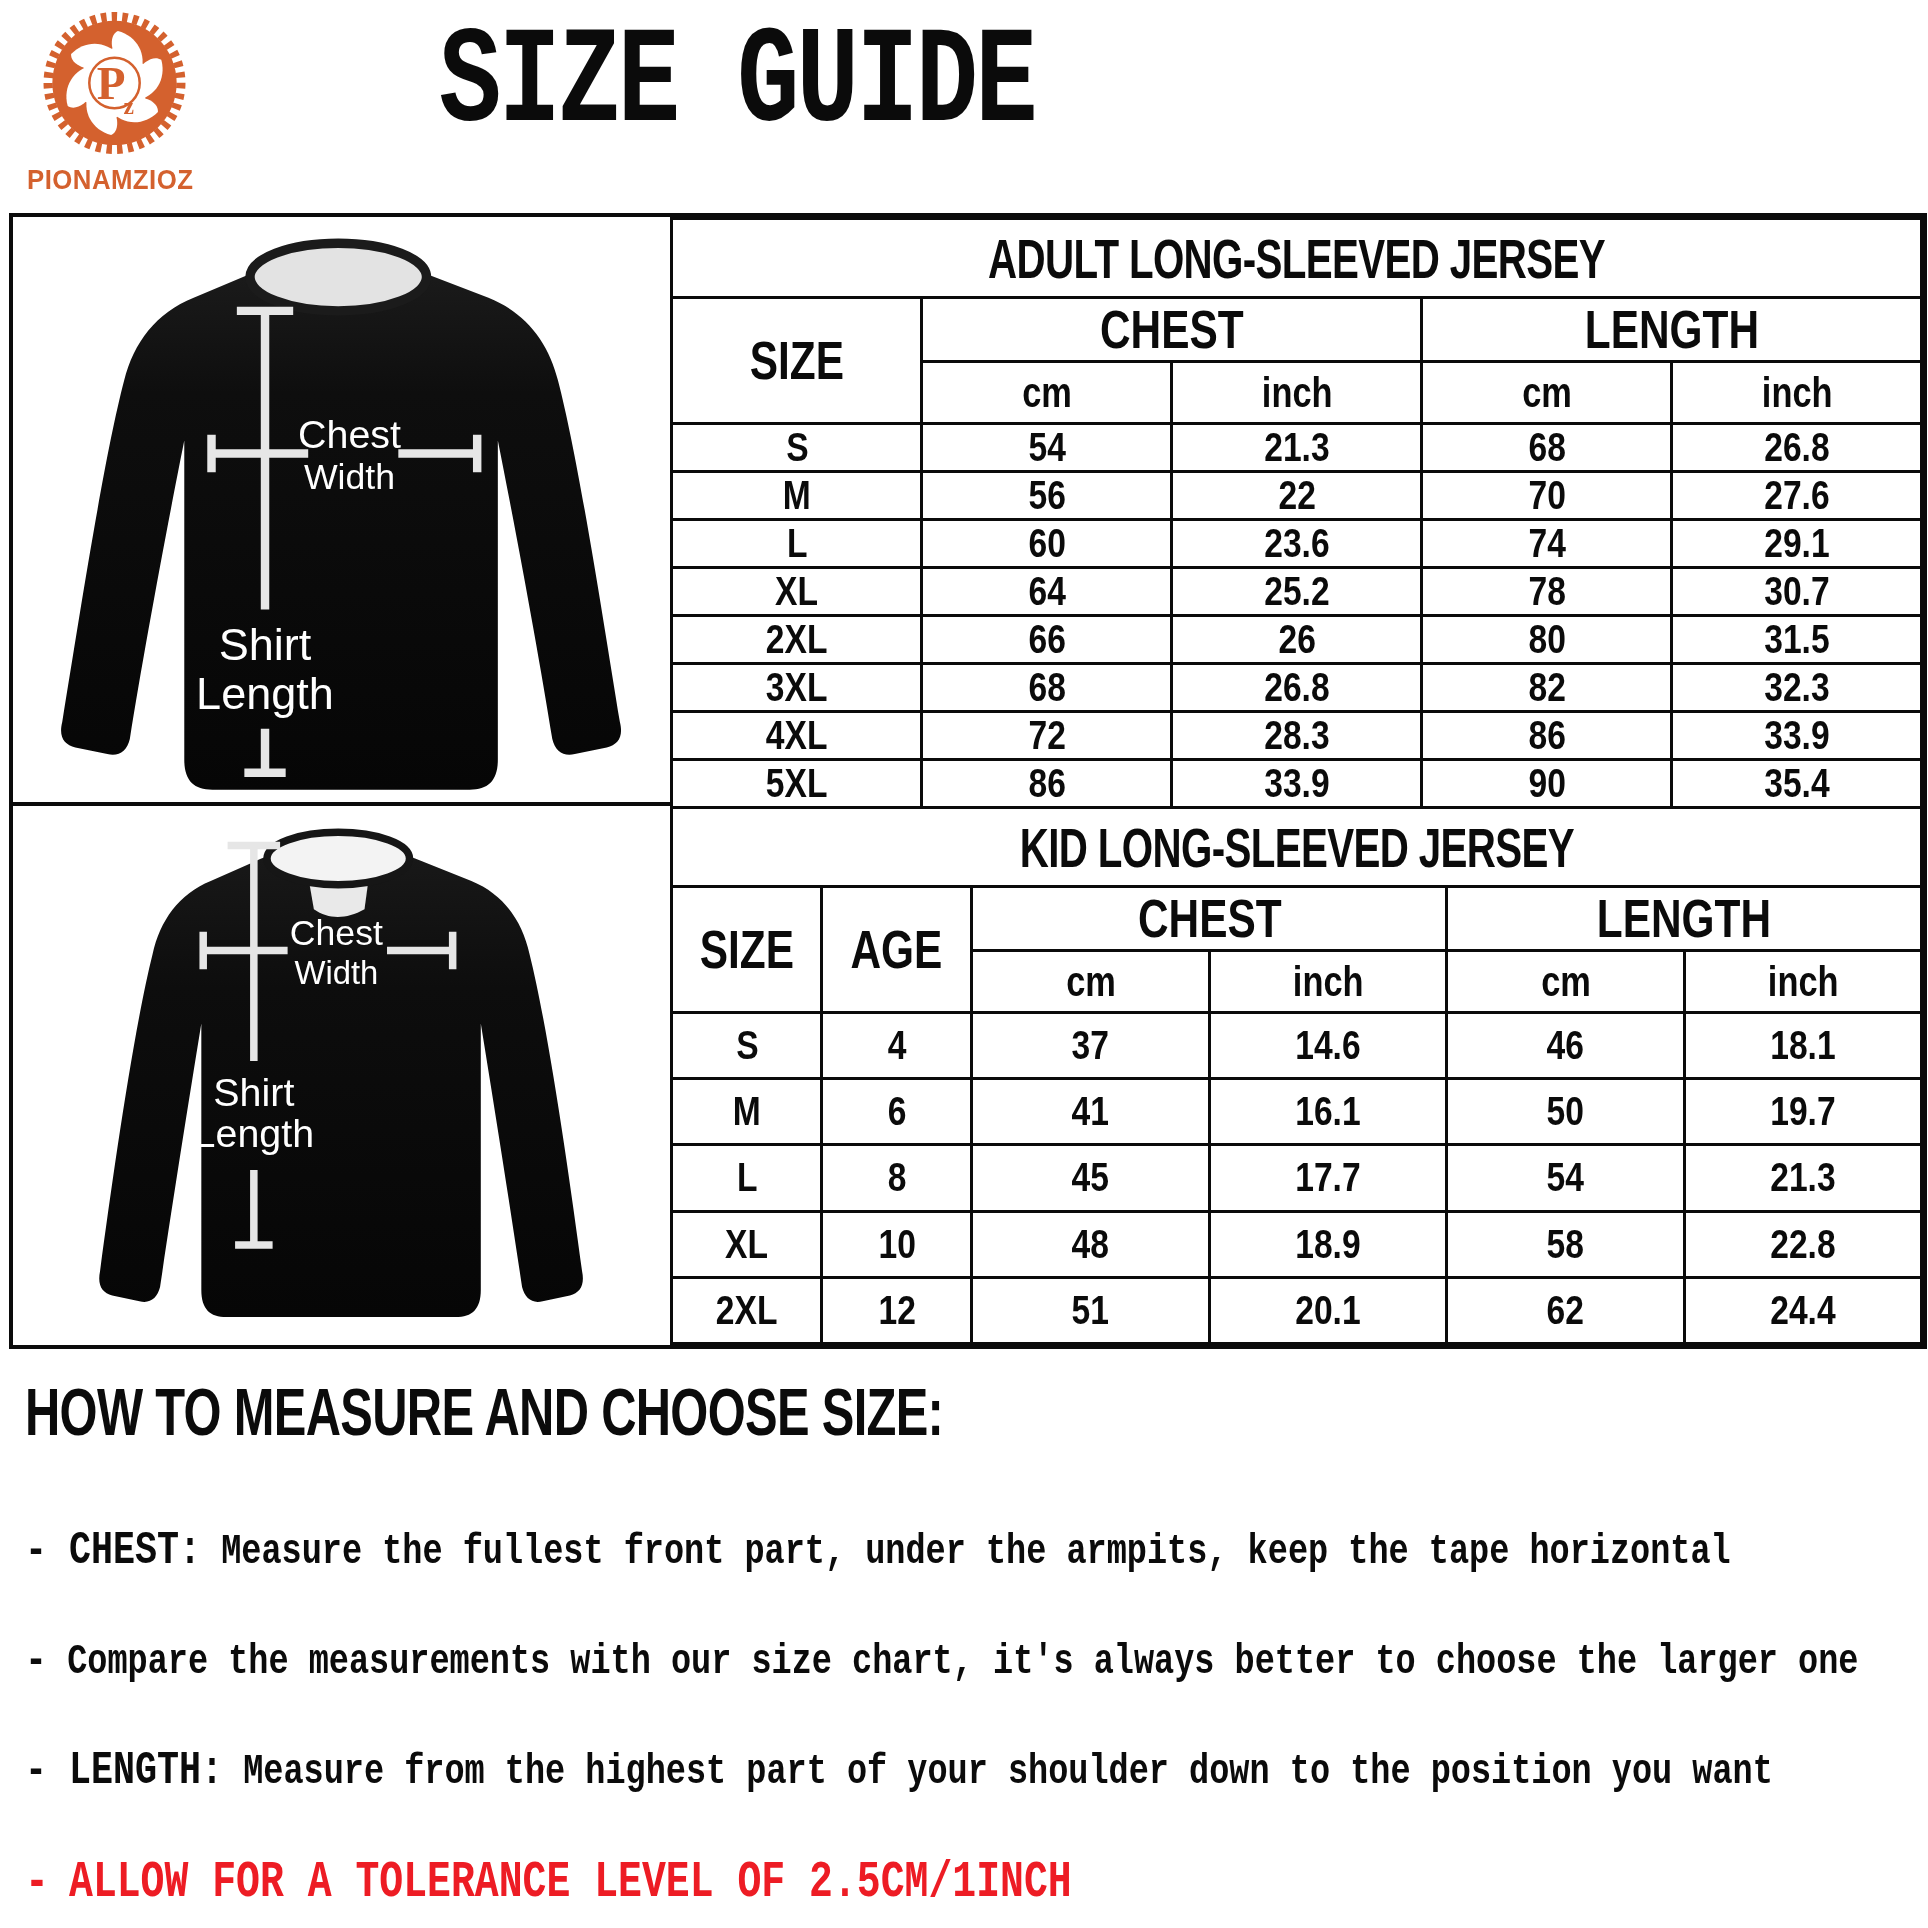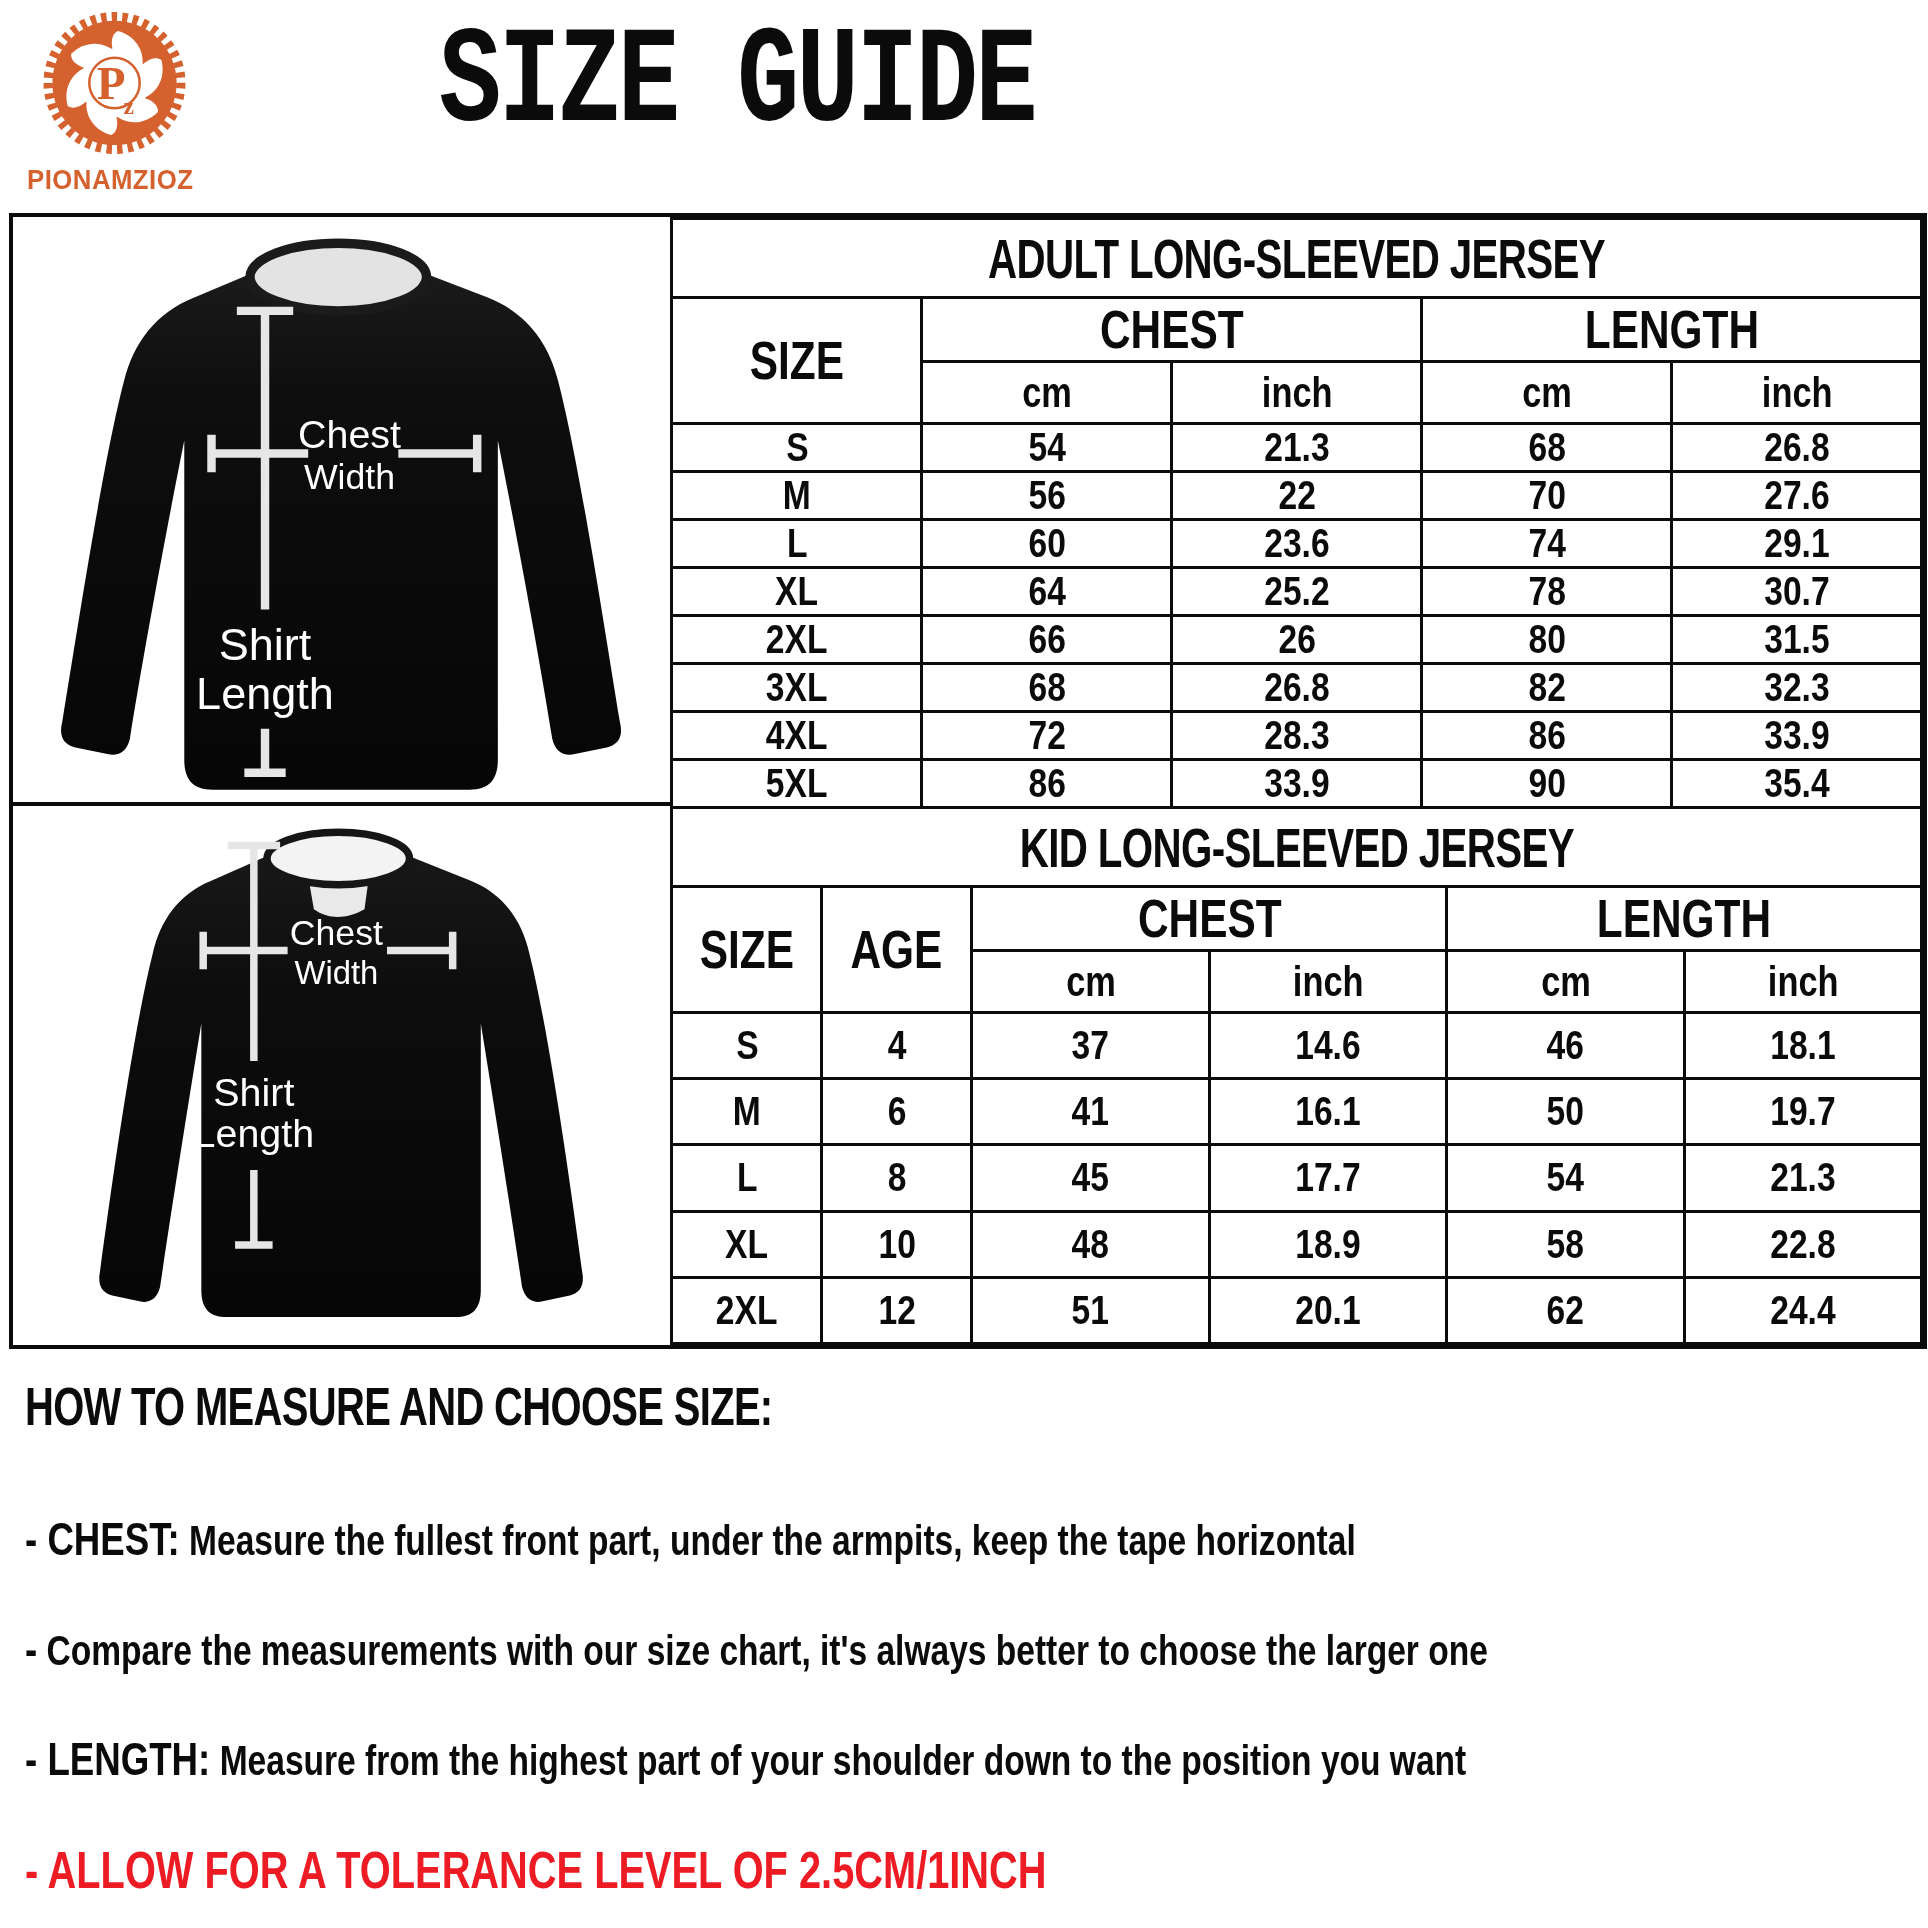--- a/index.html
+++ b/index.html
@@ -33,24 +33,24 @@
        font-size:56px;font-weight:bold;letter-spacing:-0.9px;}
   .hdr{display:inline-block;transform:scaleX(.8);transform-origin:center;white-space:nowrap;
        font-size:53px;font-weight:bold;}
   .unit{display:inline-block;transform:scaleX(.8);transform-origin:center;white-space:nowrap;
        font-size:43px;font-weight:bold;}
   .val{display:inline-block;transform:scaleX(.84);transform-origin:center;white-space:nowrap;
        font-size:40px;font-weight:bold;}
 
   
   .howto{position:absolute;left:24.5px;top:1379px;width:1883px;}
-  .howto h2{margin:0 0 79px 0;font-size:54px;line-height:1;font-weight:bold;}
+  .howto h2{margin:0 0 79px 0;font-size:66px;line-height:1;font-weight:bold;}
   .howto h2 .sq{display:inline-block;transform:scaleX(.74);transform-origin:left center;
                 white-space:nowrap;letter-spacing:-0.9px;}
-  .howto p{margin:0 0 56px 0;font-size:43px;line-height:1.15;}
+  .howto p{margin:0 0 56px 0;font-size:43px;line-height:1.15;font-family:Liberation Mono, monospace;}
   .howto .line{display:inline-block;transform:scaleX(.78);transform-origin:left center;white-space:nowrap;}
   .howto .bl{font-weight:bold;font-size:47px;}
   .howto .tx{font-weight:bold;}
   .howto p.red .bl,.howto p.red .tx{color:#ed1c24;font-size:51px;font-weight:bold;}
 
   
   .mline{stroke:#e6e6e6;fill:none;}
   .mtxt{fill:#ffffff;font-family:"Liberation Sans",sans-serif;text-anchor:middle;}
 </style>
 </head>

